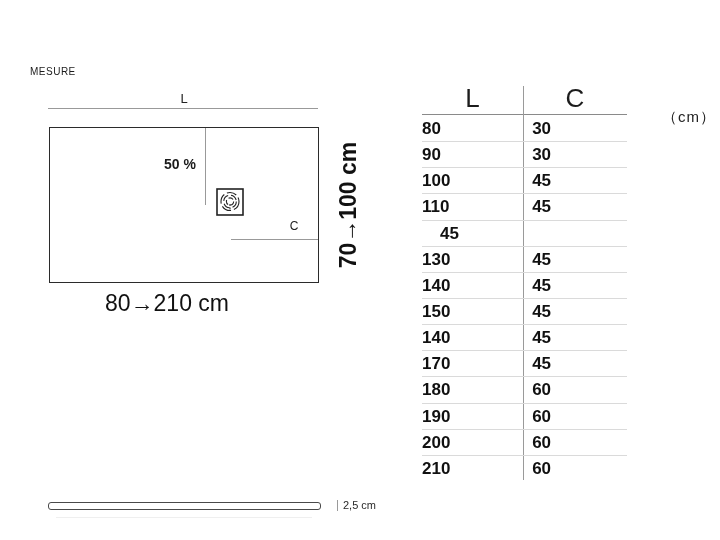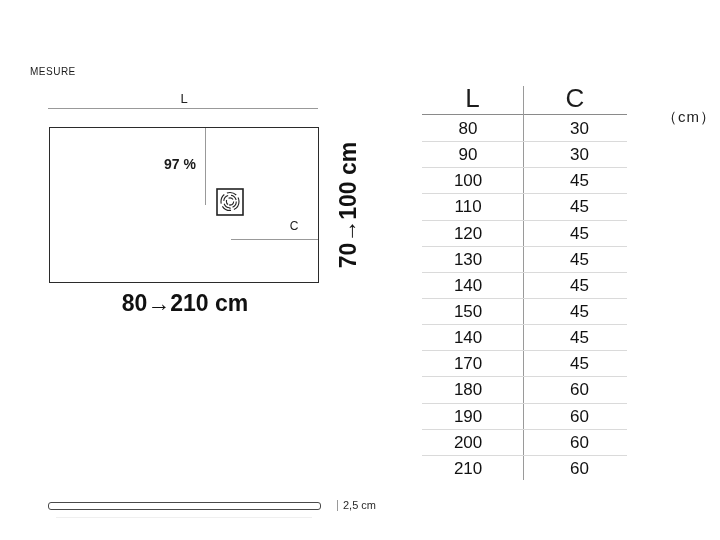--- a/index.html
+++ b/index.html
@@ -17,40 +17,40 @@
   .dimline-v{width:1px;background:#999;}
 
   .l-label{left:176px;top:91px;width:16px;text-align:center;font-size:13px;color:#222;}
   .c-label{left:286px;top:219px;width:16px;text-align:center;font-size:12px;color:#222;}
 
   
   .tray{left:49px;top:127px;width:268px;height:154px;border:1.5px solid #2b2b2b;background:#fff;}
 
   .slope-label{left:146px;top:156px;width:50px;text-align:right;font-size:14px;font-weight:700;color:#1a1a1a;}
 
-  .length-range{left:105px;top:290px;width:160px;text-align:center;font-size:23px;font-weight:700;color:#111;}
+  .length-range{left:105px;top:290px;width:160px;text-align:left;font-size:23px;font-weight:400;color:#111;}
   .width-range{
     left:269px;top:191px;width:160px;height:28px;text-align:center;
     font-size:23px;font-weight:700;color:#111;
     transform:rotate(-90deg);transform-origin:center;
   }
 
   
   .th-row{left:422px;top:85px;width:205px;height:29px;display:flex;align-items:flex-end;}
   .th{font-size:26px;font-weight:300;color:#1c1c1c;line-height:1;padding-bottom:3px;text-align:center;}
   .th.l{width:101px;}
   .th.c{width:104px;}
   .header-underline{left:422px;top:114px;width:205px;height:1px;background:#8a8a8a;}
   .col-divider{left:523px;top:86px;width:1px;height:394px;background:#9a9a9a;}
   .unit{left:662px;top:92px;font-size:15px;font-weight:400;letter-spacing:1px;color:#222;margin-top:16px;}
 
   .tbody{left:422px;top:116px;width:205px;display:flex;flex-direction:column;}
   .tr{display:flex;height:26.15px;align-items:center;border-bottom:1px solid #dadada;box-sizing:border-box;}
   .tr:last-child{border-bottom:none;}
-  .td{font-size:17px;font-weight:400;color:#111;text-align:center;line-height:1;}
+  .td{font-size:17px;font-weight:700;color:#111;line-height:1;}
   .td.l{width:101px;}
   .td.c{width:104px;padding-left:18px;}
 
   
   .side-bar{left:48px;top:502px;width:271px;height:6px;border:1px solid #4a4a4a;border-radius:3px;background:#fff;}
   .side-bar-reflection{left:56px;top:517px;width:256px;height:1px;background:#efefef;}
   .thickness-tick{left:337px;top:500px;width:1px;height:11px;background:#9a9a9a;}
   .thickness-label{left:343px;top:499px;font-size:11px;color:#2a2a2a;}
 </style>
 </head>
@@ -58,21 +58,21 @@
 
 <div class="page">
 
   <div class="abs mesure">MESURE</div>
 
   <div class="abs l-label">L</div>
   <div class="abs dimline-h" style="left:48px;top:108px;width:270px;"></div>
 
   <div class="abs tray"></div>
   <div class="abs dimline-v" style="left:205px;top:128px;height:77px;"></div>
-  <div class="abs slope-label">97 %</div>
+  <div class="abs slope-label">50 %</div>
 
   <svg class="abs" style="left:216px;top:188px;" width="28" height="28" viewBox="0 0 28 28">
     <rect x="1" y="1" width="26" height="26" fill="#ffffff" stroke="#222" stroke-width="1.6"></rect>
     <circle cx="14" cy="13.5" r="9" fill="none" stroke="#222" stroke-width="1.1" stroke-dasharray="10 3"></circle>
     <circle cx="14" cy="13.5" r="6.3" fill="none" stroke="#222" stroke-width="1.1" stroke-dasharray="7 3"></circle>
     <circle cx="14" cy="13.5" r="3.6" fill="none" stroke="#222" stroke-width="1.1" stroke-dasharray="5 2.5"></circle>
     <line x1="14" y1="16" x2="14" y2="23" stroke="#222" stroke-width="1.1" stroke-dasharray="2 1.5"></line>
   </svg>
 
   <div class="abs c-label">C</div>
@@ -103,21 +103,20 @@
       <div class="td l">100</div>
       <div class="td c">45</div>
     </div>
 
     <div class="tr">
       <div class="td l">110</div>
       <div class="td c">45</div>
     </div>
 
     <div class="tr">
-      <div class="td l">120</div>
       <div class="td c">45</div>
     </div>
 
     <div class="tr">
       <div class="td l">130</div>
       <div class="td c">45</div>
     </div>
 
     <div class="tr">
       <div class="td l">140</div>

